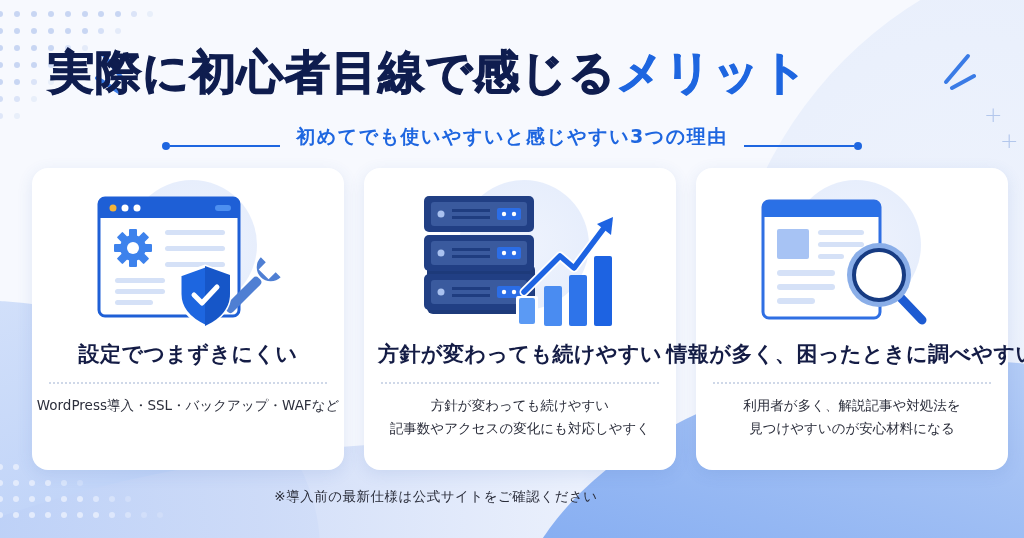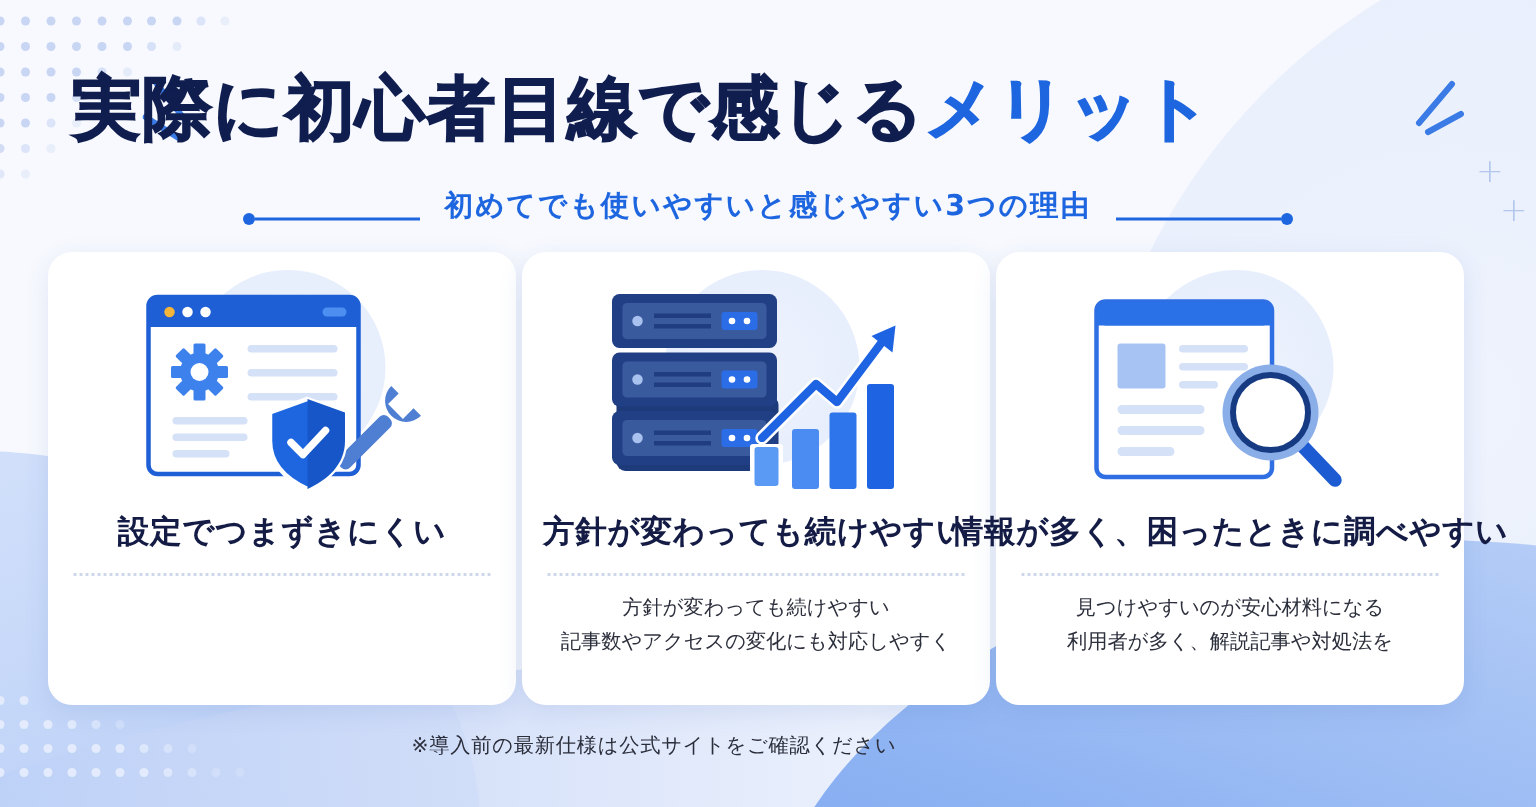--- a/index.html
+++ b/index.html
@@ -57,21 +57,21 @@
 
     .subtitle-row {
       position: absolute; top: 124px; left: 0; width: 1024px;
       display: flex; justify-content: center; align-items: flex-end; gap: 16px;
     }
     .sub-line { display: flex; align-items: center; }
     .sub-line .ln { width: 110px; height: 2px; background: #1e66e0; }
     .sub-line .end { width: 8px; height: 8px; border-radius: 50%; background: #1e66e0; }
     .subtitle { font-size: 19px; font-weight: 700; color: #1e66e0; letter-spacing: 1.5px; }
 
-    .cards { position: absolute; top: 168px; left: 32px; width: 960px; display: flex; gap: 4px; }
+    .cards { position: absolute; top: 168px; left: 32px; width: 960px; display: flex; gap: 20px; }
     .card {
       width: 312px; height: 302px; background: #ffffff; border-radius: 16px;
       box-shadow: 0 4px 16px rgba(60, 100, 180, 0.12);
       position: relative; display: flex; flex-direction: column; align-items: center;
     }
     .card-illust { position: relative; width: 312px; height: 160px; }
     .halo {
       position: absolute; left: 95px; top: 12px; width: 130px; height: 130px; border-radius: 50%;
       background: radial-gradient(circle, #eef3fd 0%, #e7eefc 70%, rgba(231,238,252,0) 100%);
     }
@@ -249,20 +249,21 @@
           </g>
 
           <path d="M173 98 L198 107 L198 126 C198 142 186 152 173 158 C160 152 148 142 148 126 L148 107 Z" fill="#1d66e0" stroke="#ffffff" stroke-width="3"></path>
           <path d="M173 98 L198 107 L198 126 C198 142 186 152 173 158 Z" fill="#1656c8"></path>
           <path d="M162 127 L170 135 L185 119" stroke="#ffffff" stroke-width="5" fill="none" stroke-linecap="round" stroke-linejoin="round"></path>
         </svg>
       </div>
       <div class="card-title">設定でつまずきにくい</div>
       <div class="card-sep"></div>
       <div class="card-desc">
+        <div>WordPress導入・SSL・バックアップ・WAFなど</div>
       </div>
     </div>
 
     <div class="card">
       <div class="card-illust">
         <div class="halo"></div>
         <svg width="312" height="160" viewBox="0 0 312 160">
           <g>
             <rect x="63" y="96" width="108" height="50" rx="6" fill="#1d3a7a"></rect>
             <rect x="60" y="28" width="110" height="36" rx="5" fill="#213f84"></rect>
@@ -325,21 +326,21 @@
           <rect x="81" y="116" width="58" height="6" rx="3" fill="#d5e1f7"></rect>
           <rect x="81" y="130" width="38" height="6" rx="3" fill="#d5e1f7"></rect>
           <line x1="205" y1="130" x2="226" y2="152" stroke="#1d5bd2" stroke-width="9" stroke-linecap="round"></line>
           <circle cx="183" cy="107" r="32" fill="#8aaee8"></circle>
           <circle cx="183" cy="107" r="25" fill="#ffffff" stroke="#173b82" stroke-width="4"></circle>
         </svg>
       </div>
       <div class="card-title">情報が多く、困ったときに調べやすい</div>
       <div class="card-sep"></div>
       <div class="card-desc">
+        <div>利用者が多く、解説記事や対処法を</div>
         <div>見つけやすいのが安心材料になる</div>
-        <div>利用者が多く、解説記事や対処法を</div>
       </div>
     </div>
 
   </div>
 
   <div class="footnote">※導入前の最新仕様は公式サイトをご確認ください</div>
 </div>
 
 </body></html>

